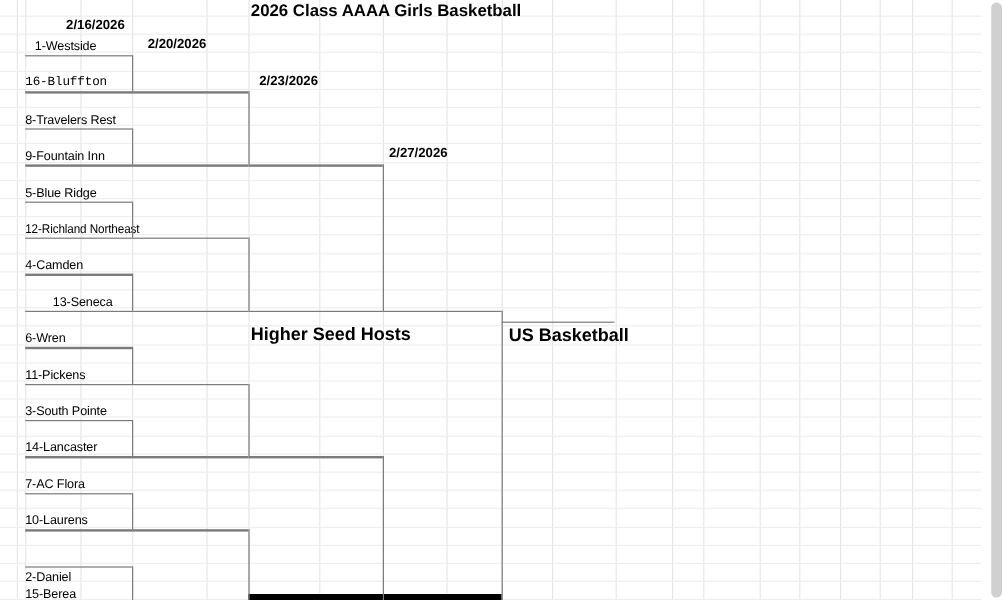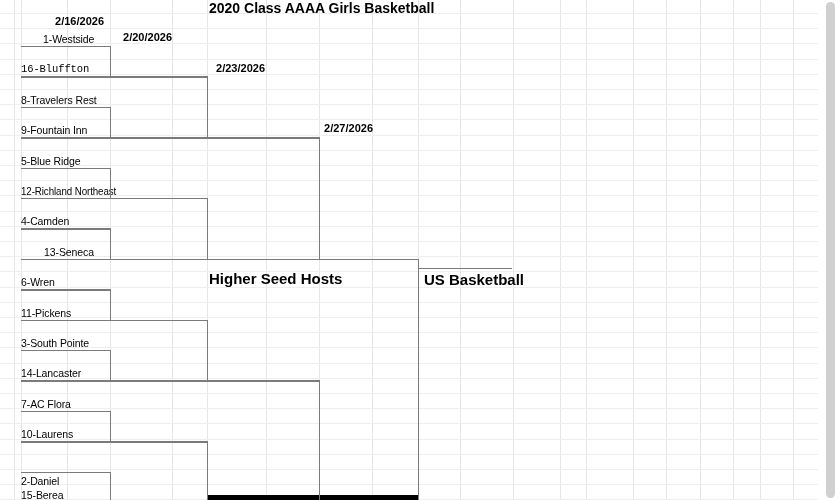--- a/index.html
+++ b/index.html
@@ -134,36 +134,36 @@
       <div class="hline" style="top: 393px;"></div>
       <div class="hline" style="top: 408px;"></div>
       <div class="hline" style="top: 423px;"></div>
       <div class="hline" style="top: 439px;"></div>
       <div class="hline" style="top: 454px;"></div>
       <div class="hline" style="top: 469px;"></div>
       <div class="hline" style="top: 484px;"></div>
       <div class="hline" style="top: 499px;"></div>
     </div>
 
-  <div class="title" style="left:209px; top:0px;">2020 Class AAAA Girls Basketball</div>
+  <div class="title" style="left:209px; top:0px;">2026 Class AAAA Girls Basketball</div>
 
 
 
   <div class="blackbar" style="left:207px; top:495px; width:211px; height:5px;"></div>
 
   <div class="date" style="left:20px;  top:15px;  width:84px;">2/16/2026</div>
   <div class="date" style="left:112px; top:31px;  width:60px;">2/20/2026</div>
   <div class="date" style="left:211px; top:62px;  width:54px;">2/23/2026</div>
   <div class="date" style="left:319px; top:122px; width:54px;">2/27/2026</div>
 
   <div class="label-bold" style="left:209px; top:272px;">Higher Seed Hosts</div>
   <div class="label-bold" style="left:424px; top:273px;">US Basketball</div>
 
   <div id="teamlayer">
-      <div class="team" style="left: 21px; top: 33px; padding-left: 22px;">1-Westside</div>
+      <div class="team" style="left: 7px; top: 33px; padding-left: 22px;">1-Westside</div>
       <div class="bh" style="left: 21px; top: 46px; width: 89px;"></div>
       <div class="team" style="left: 21px; top: 63.4px; font-family: Liberation Mono, monospace;">16-Bluffton</div>
       <div class="bh" style="left: 21px; top: 76.4px; width: 89px;"></div>
       <div class="team" style="left: 21px; top: 93.8px;">8-Travelers Rest</div>
       <div class="bh" style="left: 21px; top: 106.8px; width: 89px;"></div>
       <div class="team" style="left: 21px; top: 124.2px;">9-Fountain Inn</div>
       <div class="bh" style="left: 21px; top: 137.2px; width: 89px;"></div>
       <div class="team" style="left: 21px; top: 154.6px;">5-Blue Ridge</div>
       <div class="bh" style="left: 21px; top: 167.6px; width: 89px;"></div>
       <div class="team squeeze" style="left: 21px; top: 185px;">12-Richland Northeast</div>

